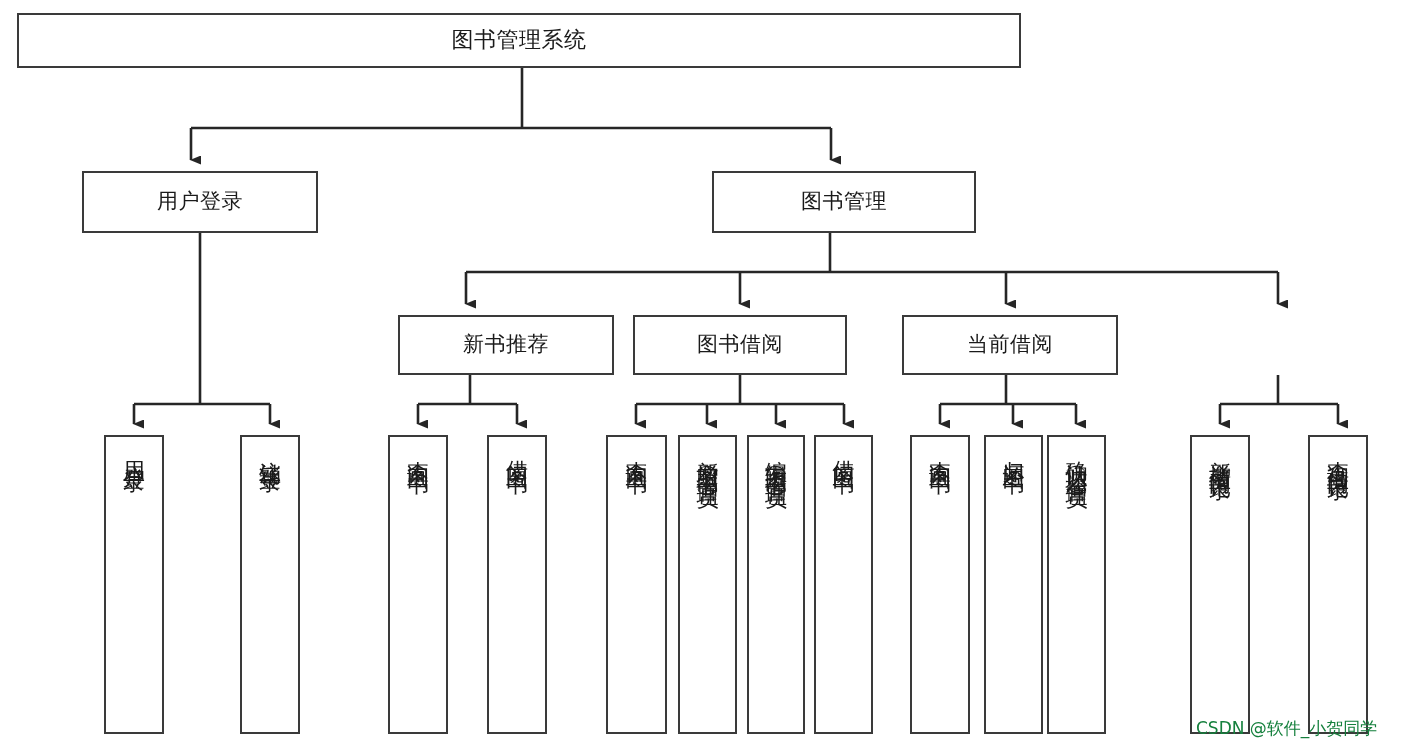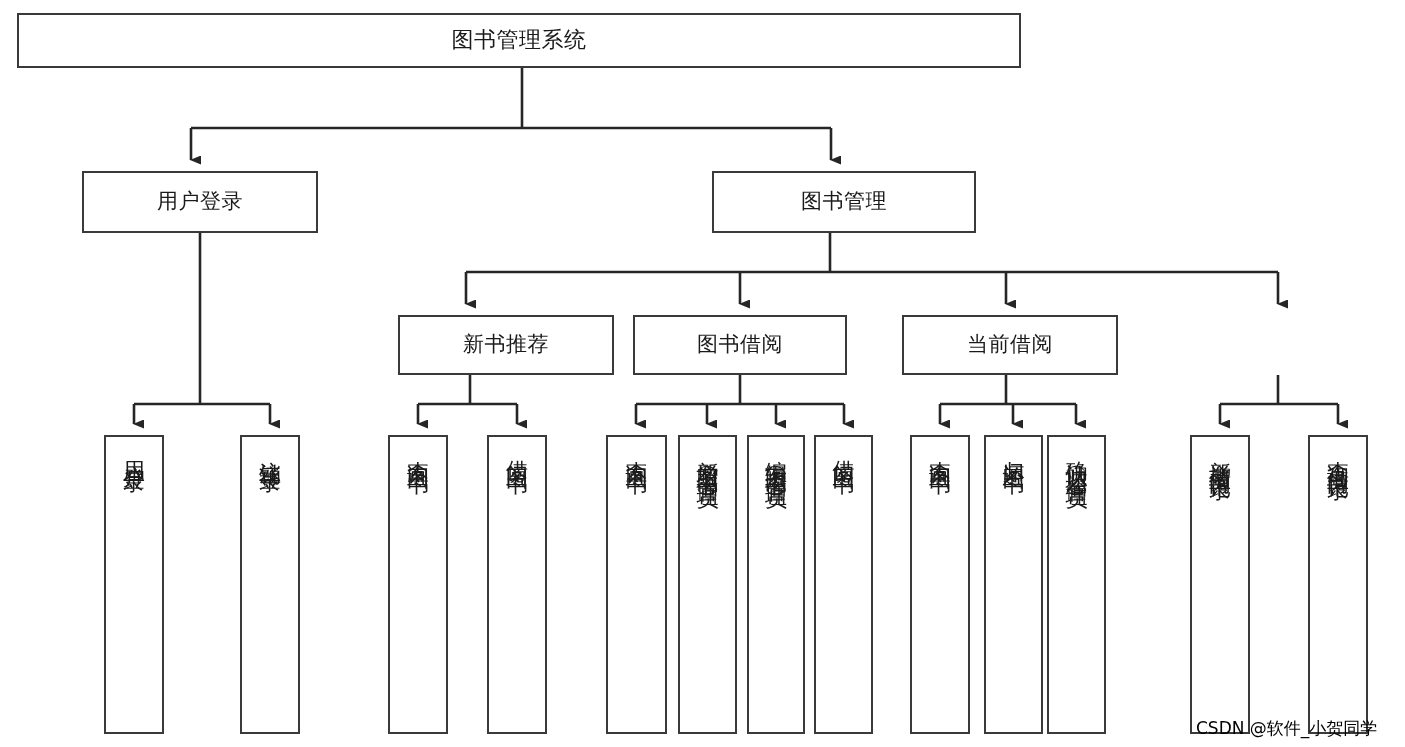--- a/index.html
+++ b/index.html
@@ -58,21 +58,21 @@
     writing-mode: vertical-rl;
     text-orientation: upright;
     font-size: 22px;
     letter-spacing: 4px;
     line-height: 1;
   }
   .watermark {
     position: absolute;
     font-family: "DejaVu Sans", "Liberation Sans", sans-serif;
     font-size: 17px;
-    color: #000000;
+    color: #15803d;
     white-space: nowrap;
     pointer-events: none;
   }
 </style>
 </head>
 <body>
 
 <div id="diagram-root">
 
   <svg class="diagram-svg" viewBox="0 0 1405 747" xmlns="http://www.w3.org/2000/svg">

